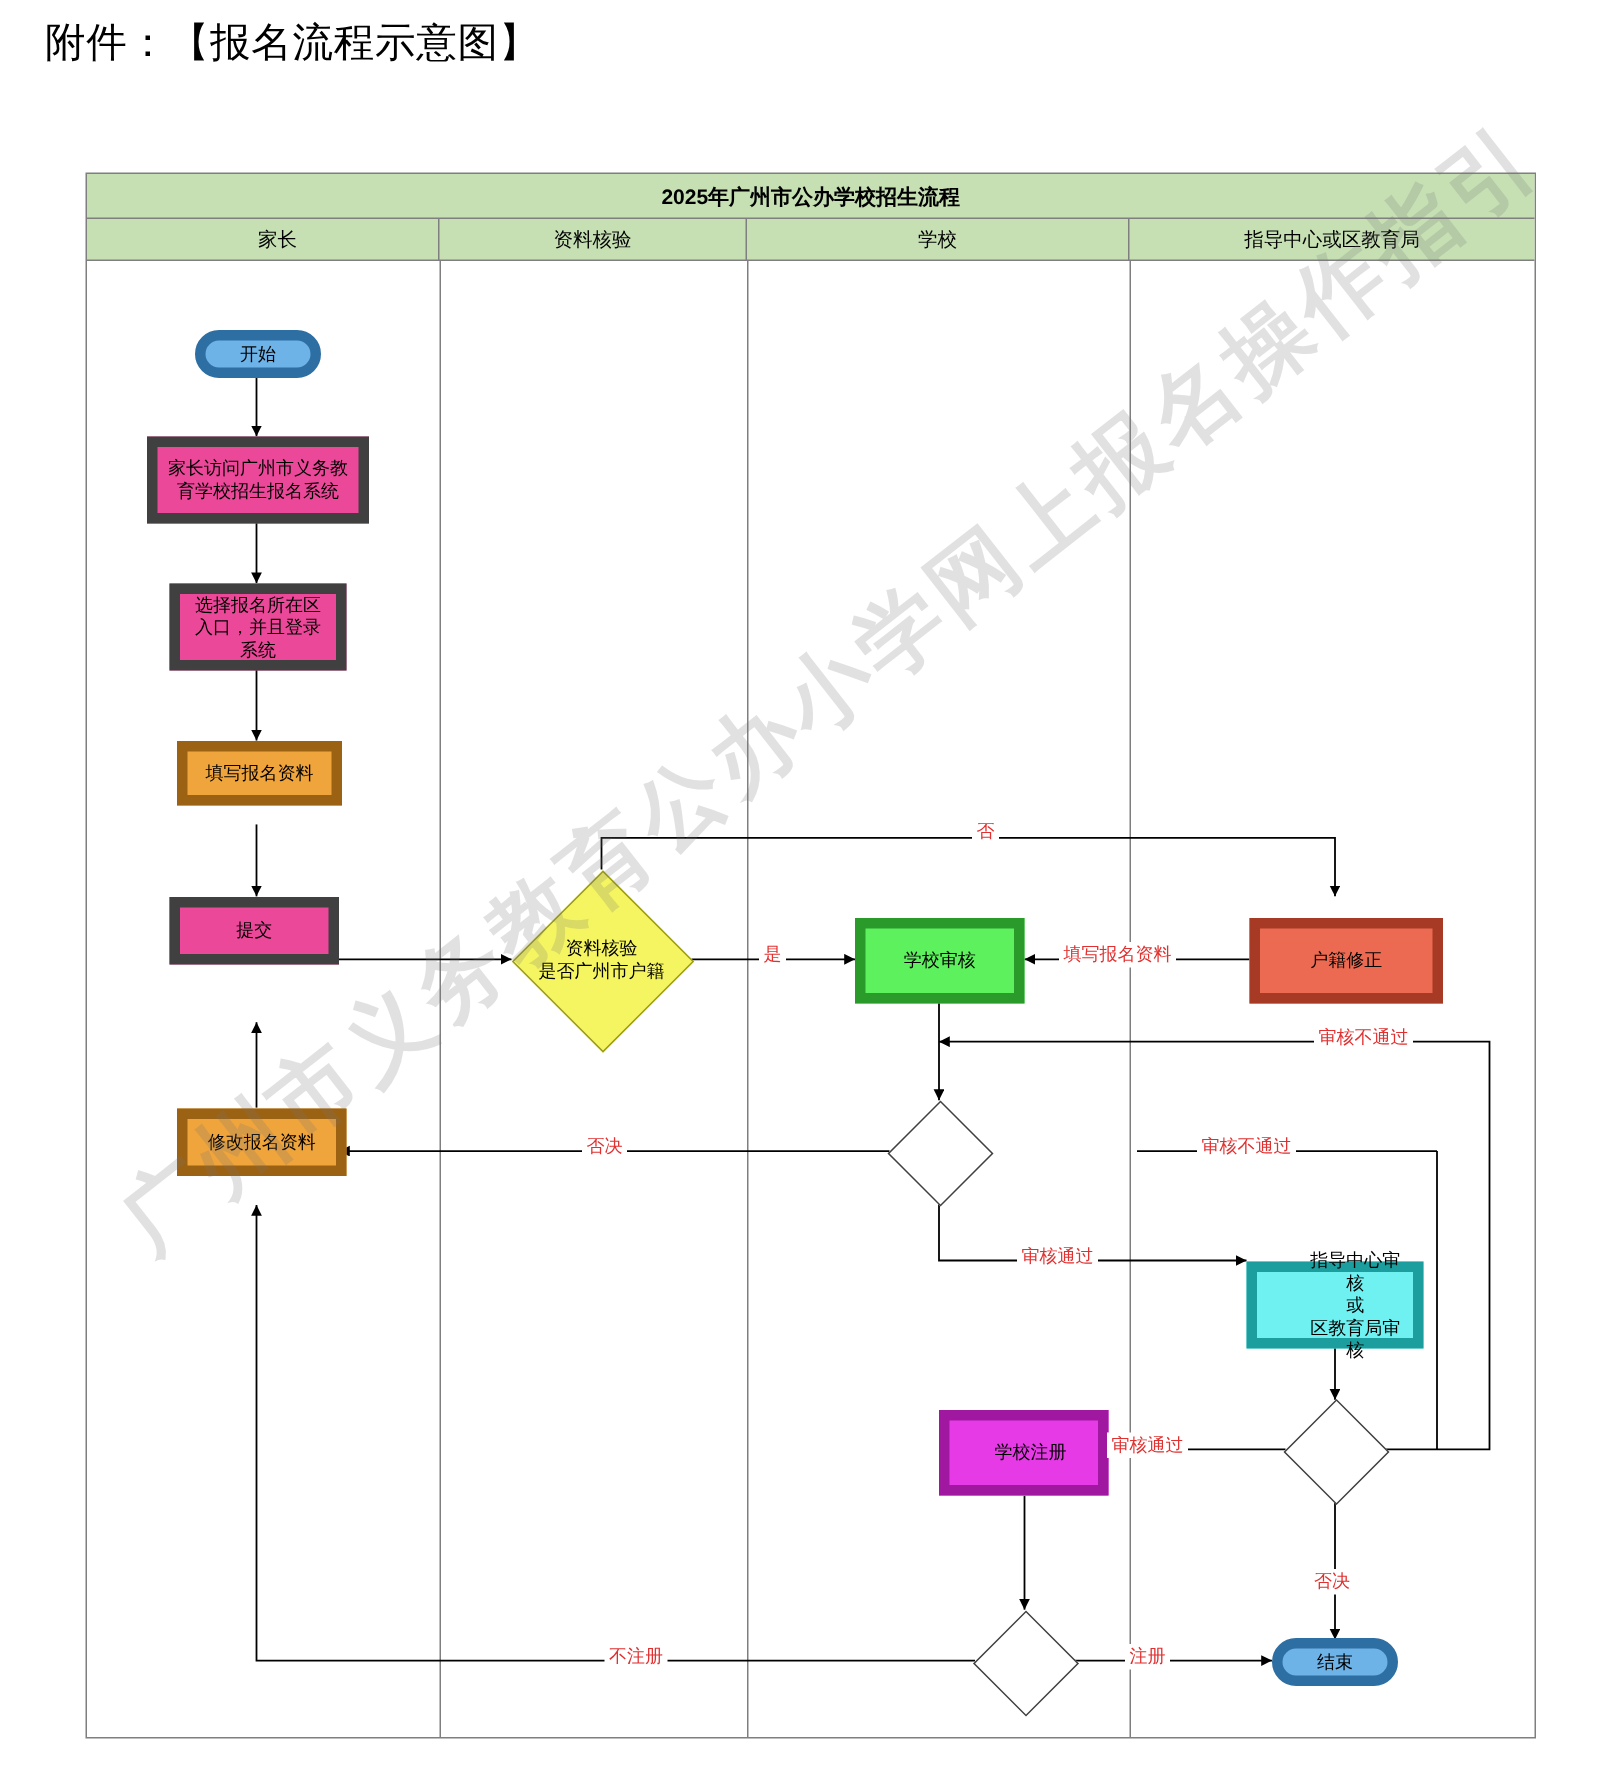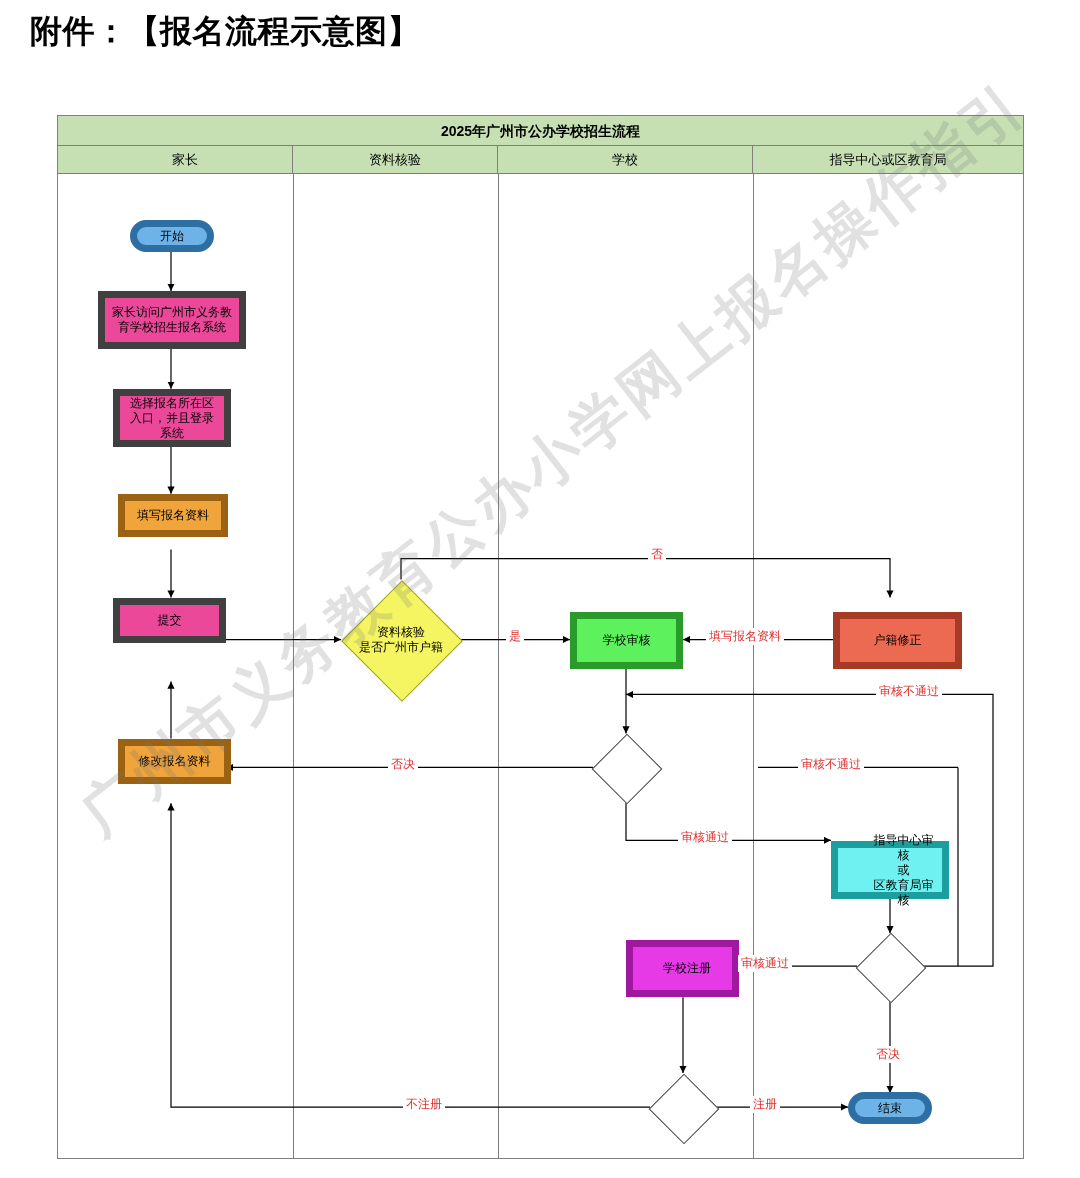--- a/index.html
+++ b/index.html
@@ -12,22 +12,22 @@
     height: 1178px;
     position: relative;
     font-family: "Liberation Sans", sans-serif;
     color: #000;
     overflow: hidden;
   }
   #page-title {
     position: absolute;
     left: 30px;
     top: 10px;
-    font-size: 32px;
-    font-weight: bold;
+    font-size: 27px;
+    font-weight: normal;
     letter-spacing: 0.5px;
     white-space: nowrap;
   }
   #diagram {
     position: absolute;
     left: 57px;
     top: 115px;
     width: 967px;
     height: 1044px;
     border: 1px solid #7f7f7f;

